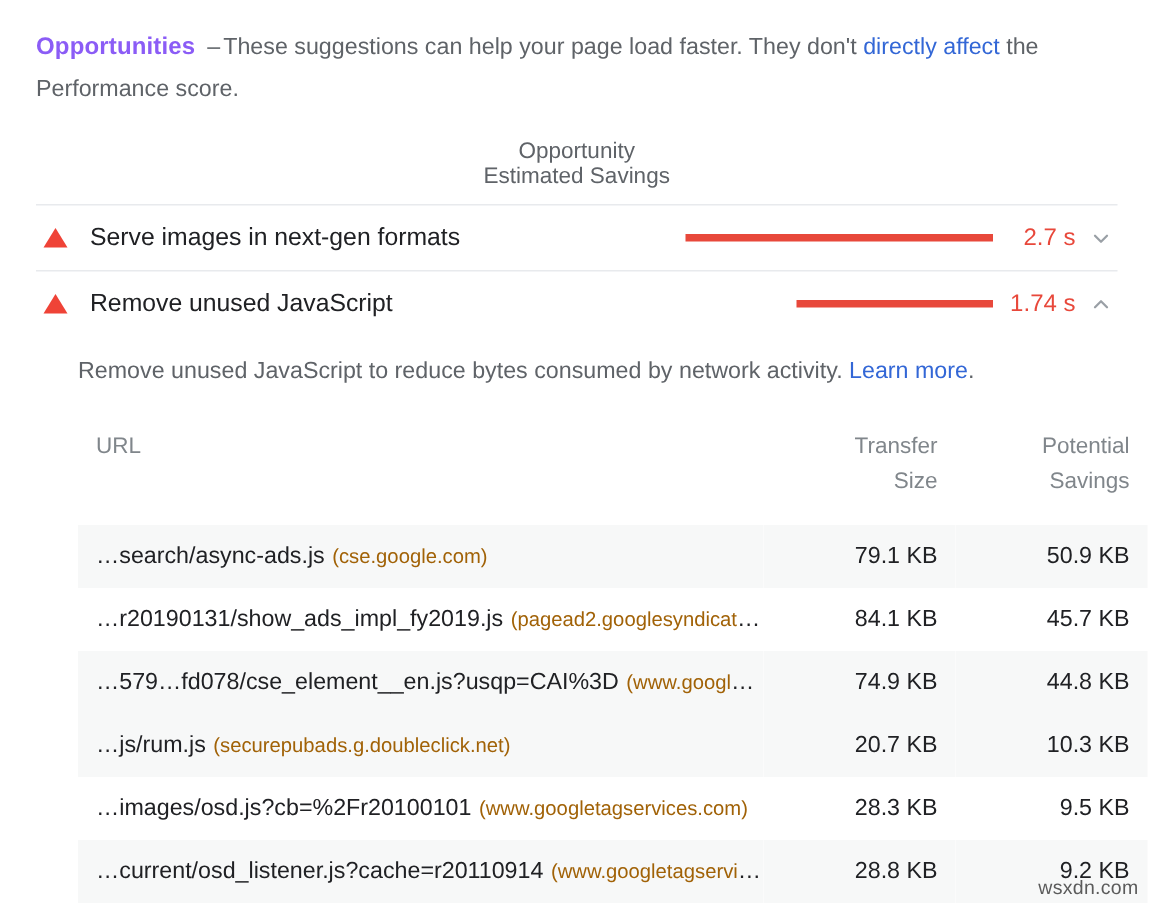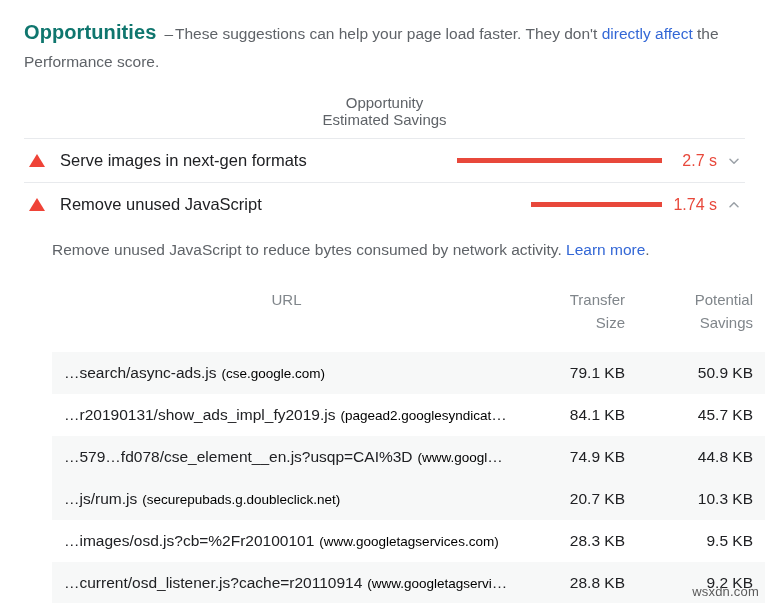--- a/index.html
+++ b/index.html
@@ -26,22 +26,22 @@
   
   .opps-header {
     padding-top: 18px;
     font-size: 15.5px;
     line-height: 28px;
     color: #5f6368;
     max-width: 716px;
   }
   .opps-title {
     font-weight: bold;
-    color: #0f766e;
-    font-size: 20px;
+    color: #8b5cf6;
+    font-size: 16px;
     letter-spacing: .1px;
   }
   .dash {
     color: #5f6368;
     padding: 0 2px 0 8px;
   }
   .blurb-text { color: #5f6368; }
   a.link {
     color: #3367d6;
     text-decoration: none;
@@ -145,35 +145,35 @@
     table-layout: fixed;
   }
   .url-table th {
     font-weight: normal;
     color: #80868b;
     font-size: 15px;
     padding: 0 0 18px 0;
     vertical-align: top;
     line-height: 23px;
   }
-  .th-url { text-align: center; padding-left: 12px !important; }
+  .th-url { text-align: left; padding-left: 12px !important; }
   .th-num { text-align: right; padding-right: 12px !important; }
 
   .url-table td {
     font-size: 15.5px;
     color: #202124;
     height: 40px;
     vertical-align: middle;
     white-space: nowrap;
     overflow: hidden;
   }
   .td-url { padding-left: 12px; text-overflow: ellipsis; }
   .td-num { text-align: right; padding-right: 12px; }
   .host {
-    color: #000000;
+    color: #a16207;
     font-size: 13.5px;
     padding-left: 5px;
   }
   tbody tr.stripe { background: #f7f8f8; }
 
   .watermark {
     position: absolute;
     right: 10px;
     bottom: 4px;
     font-size: 13px;

